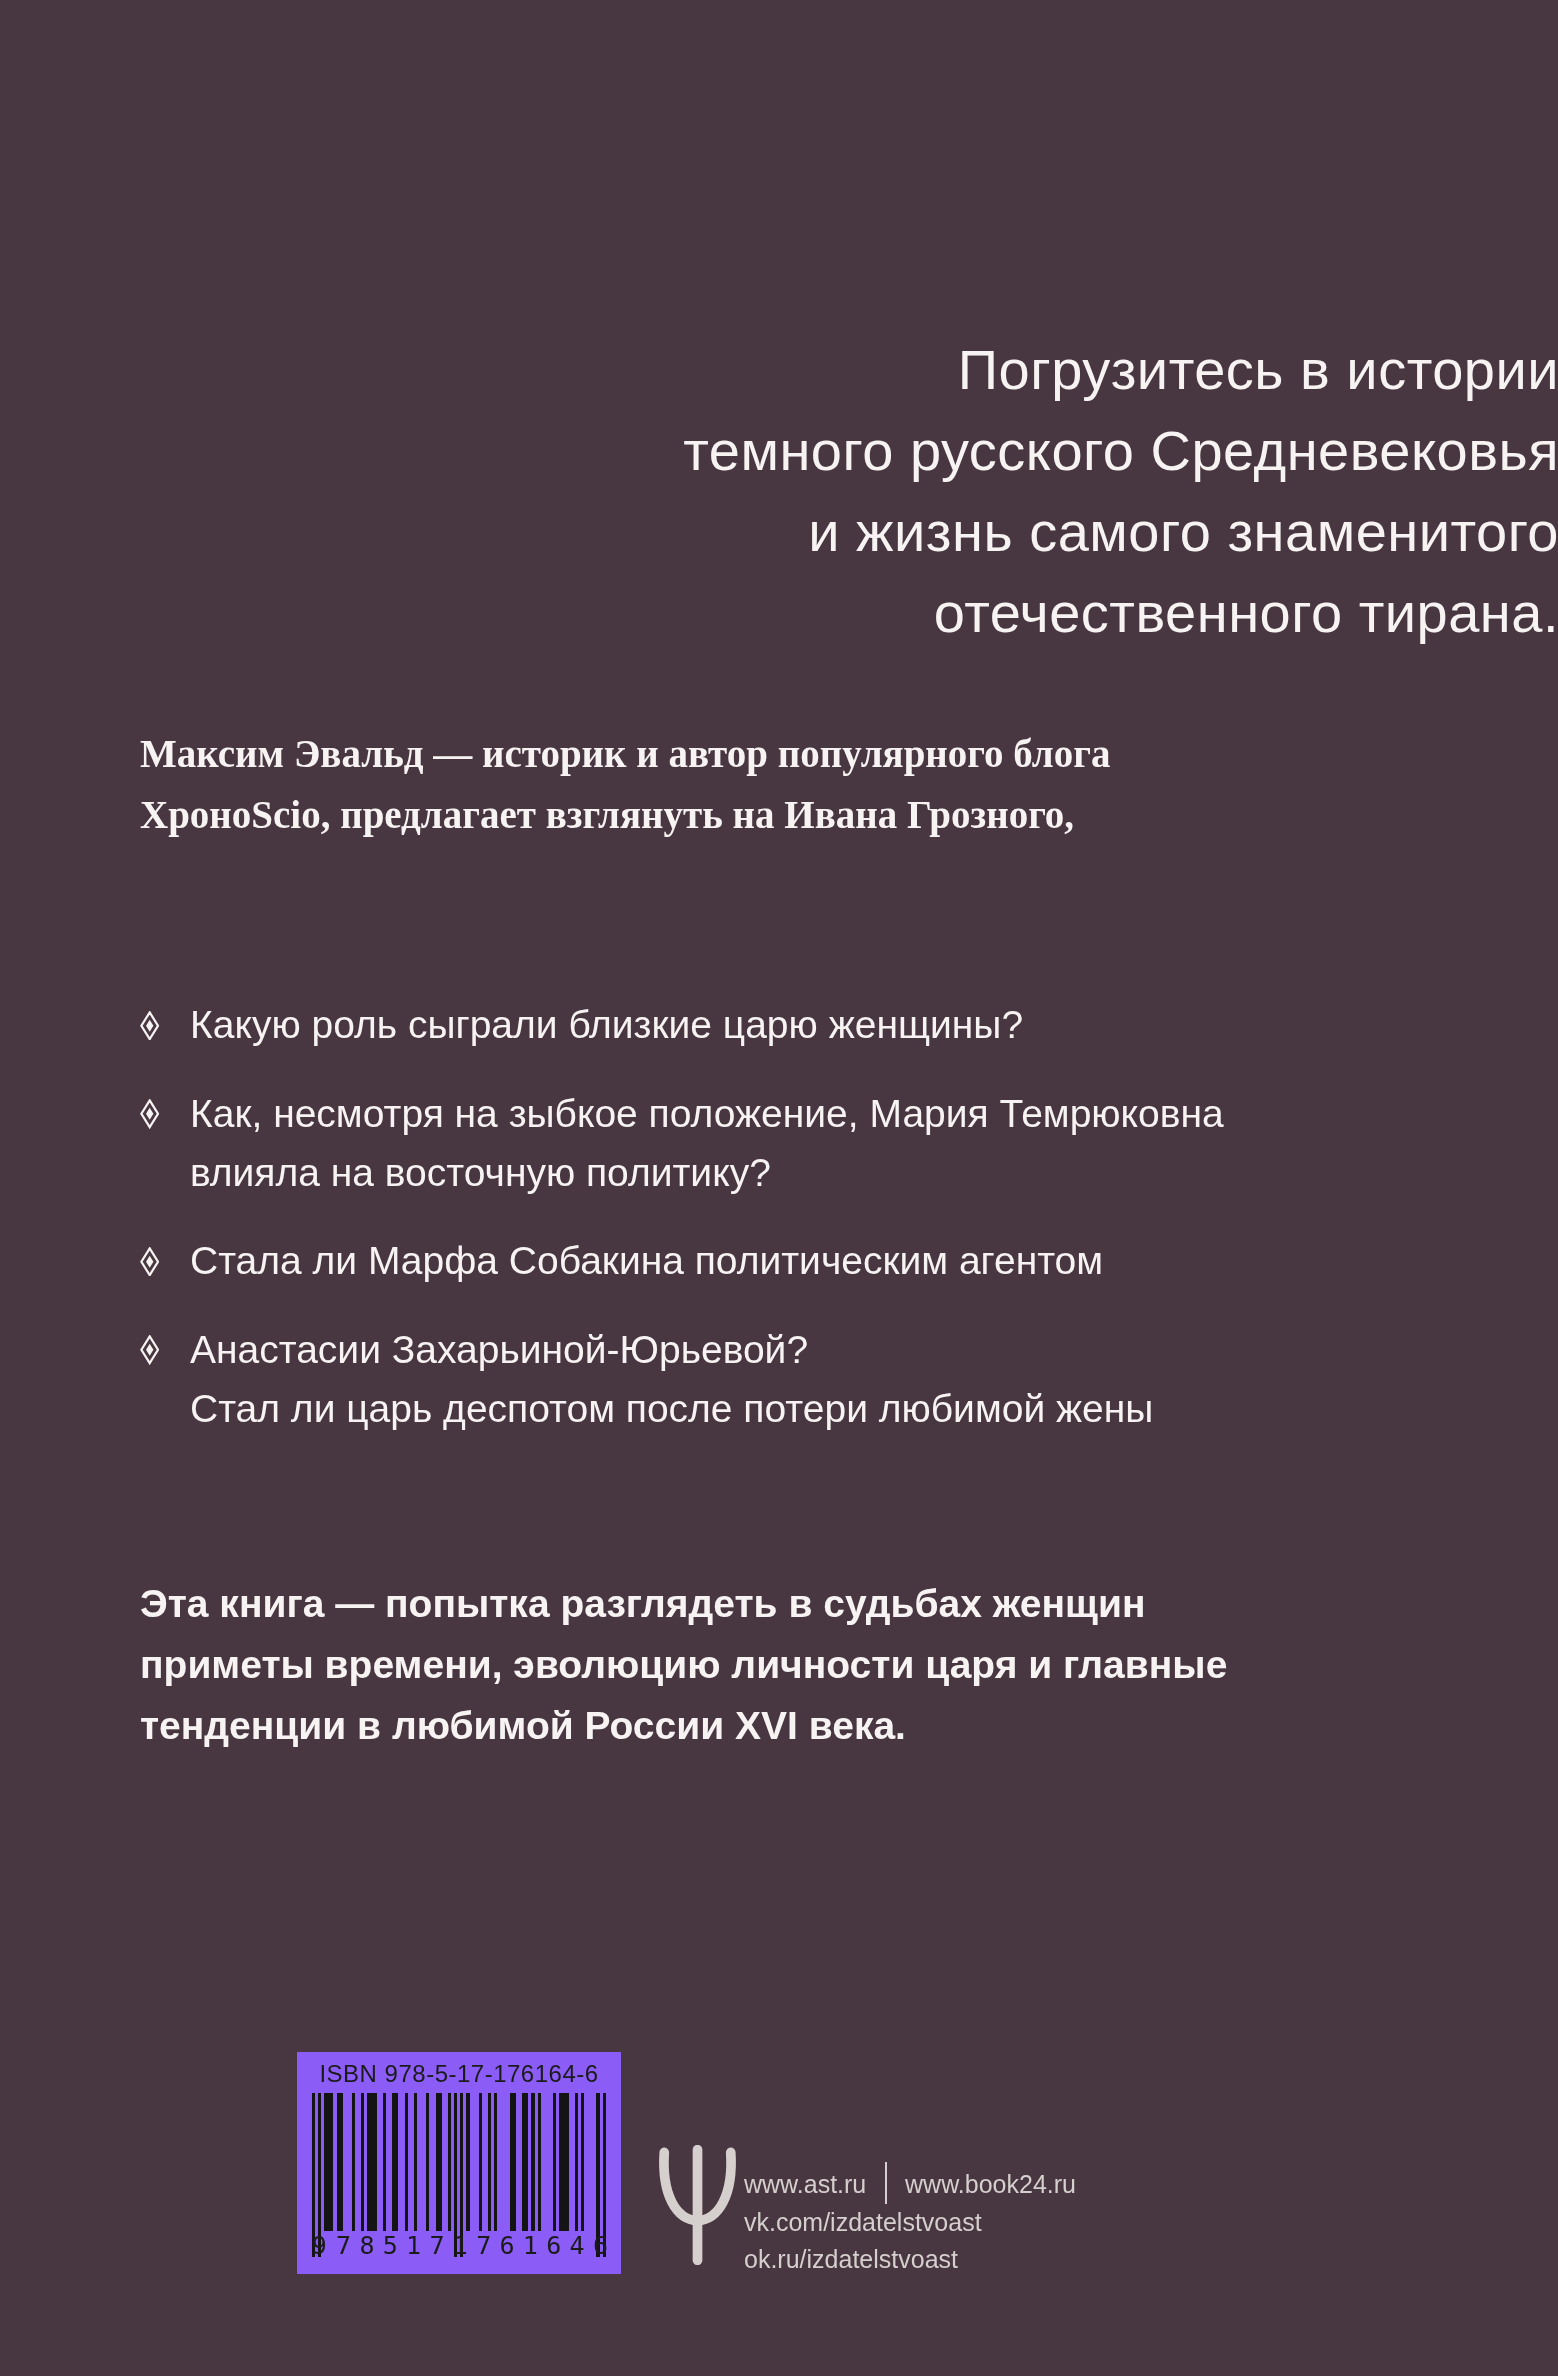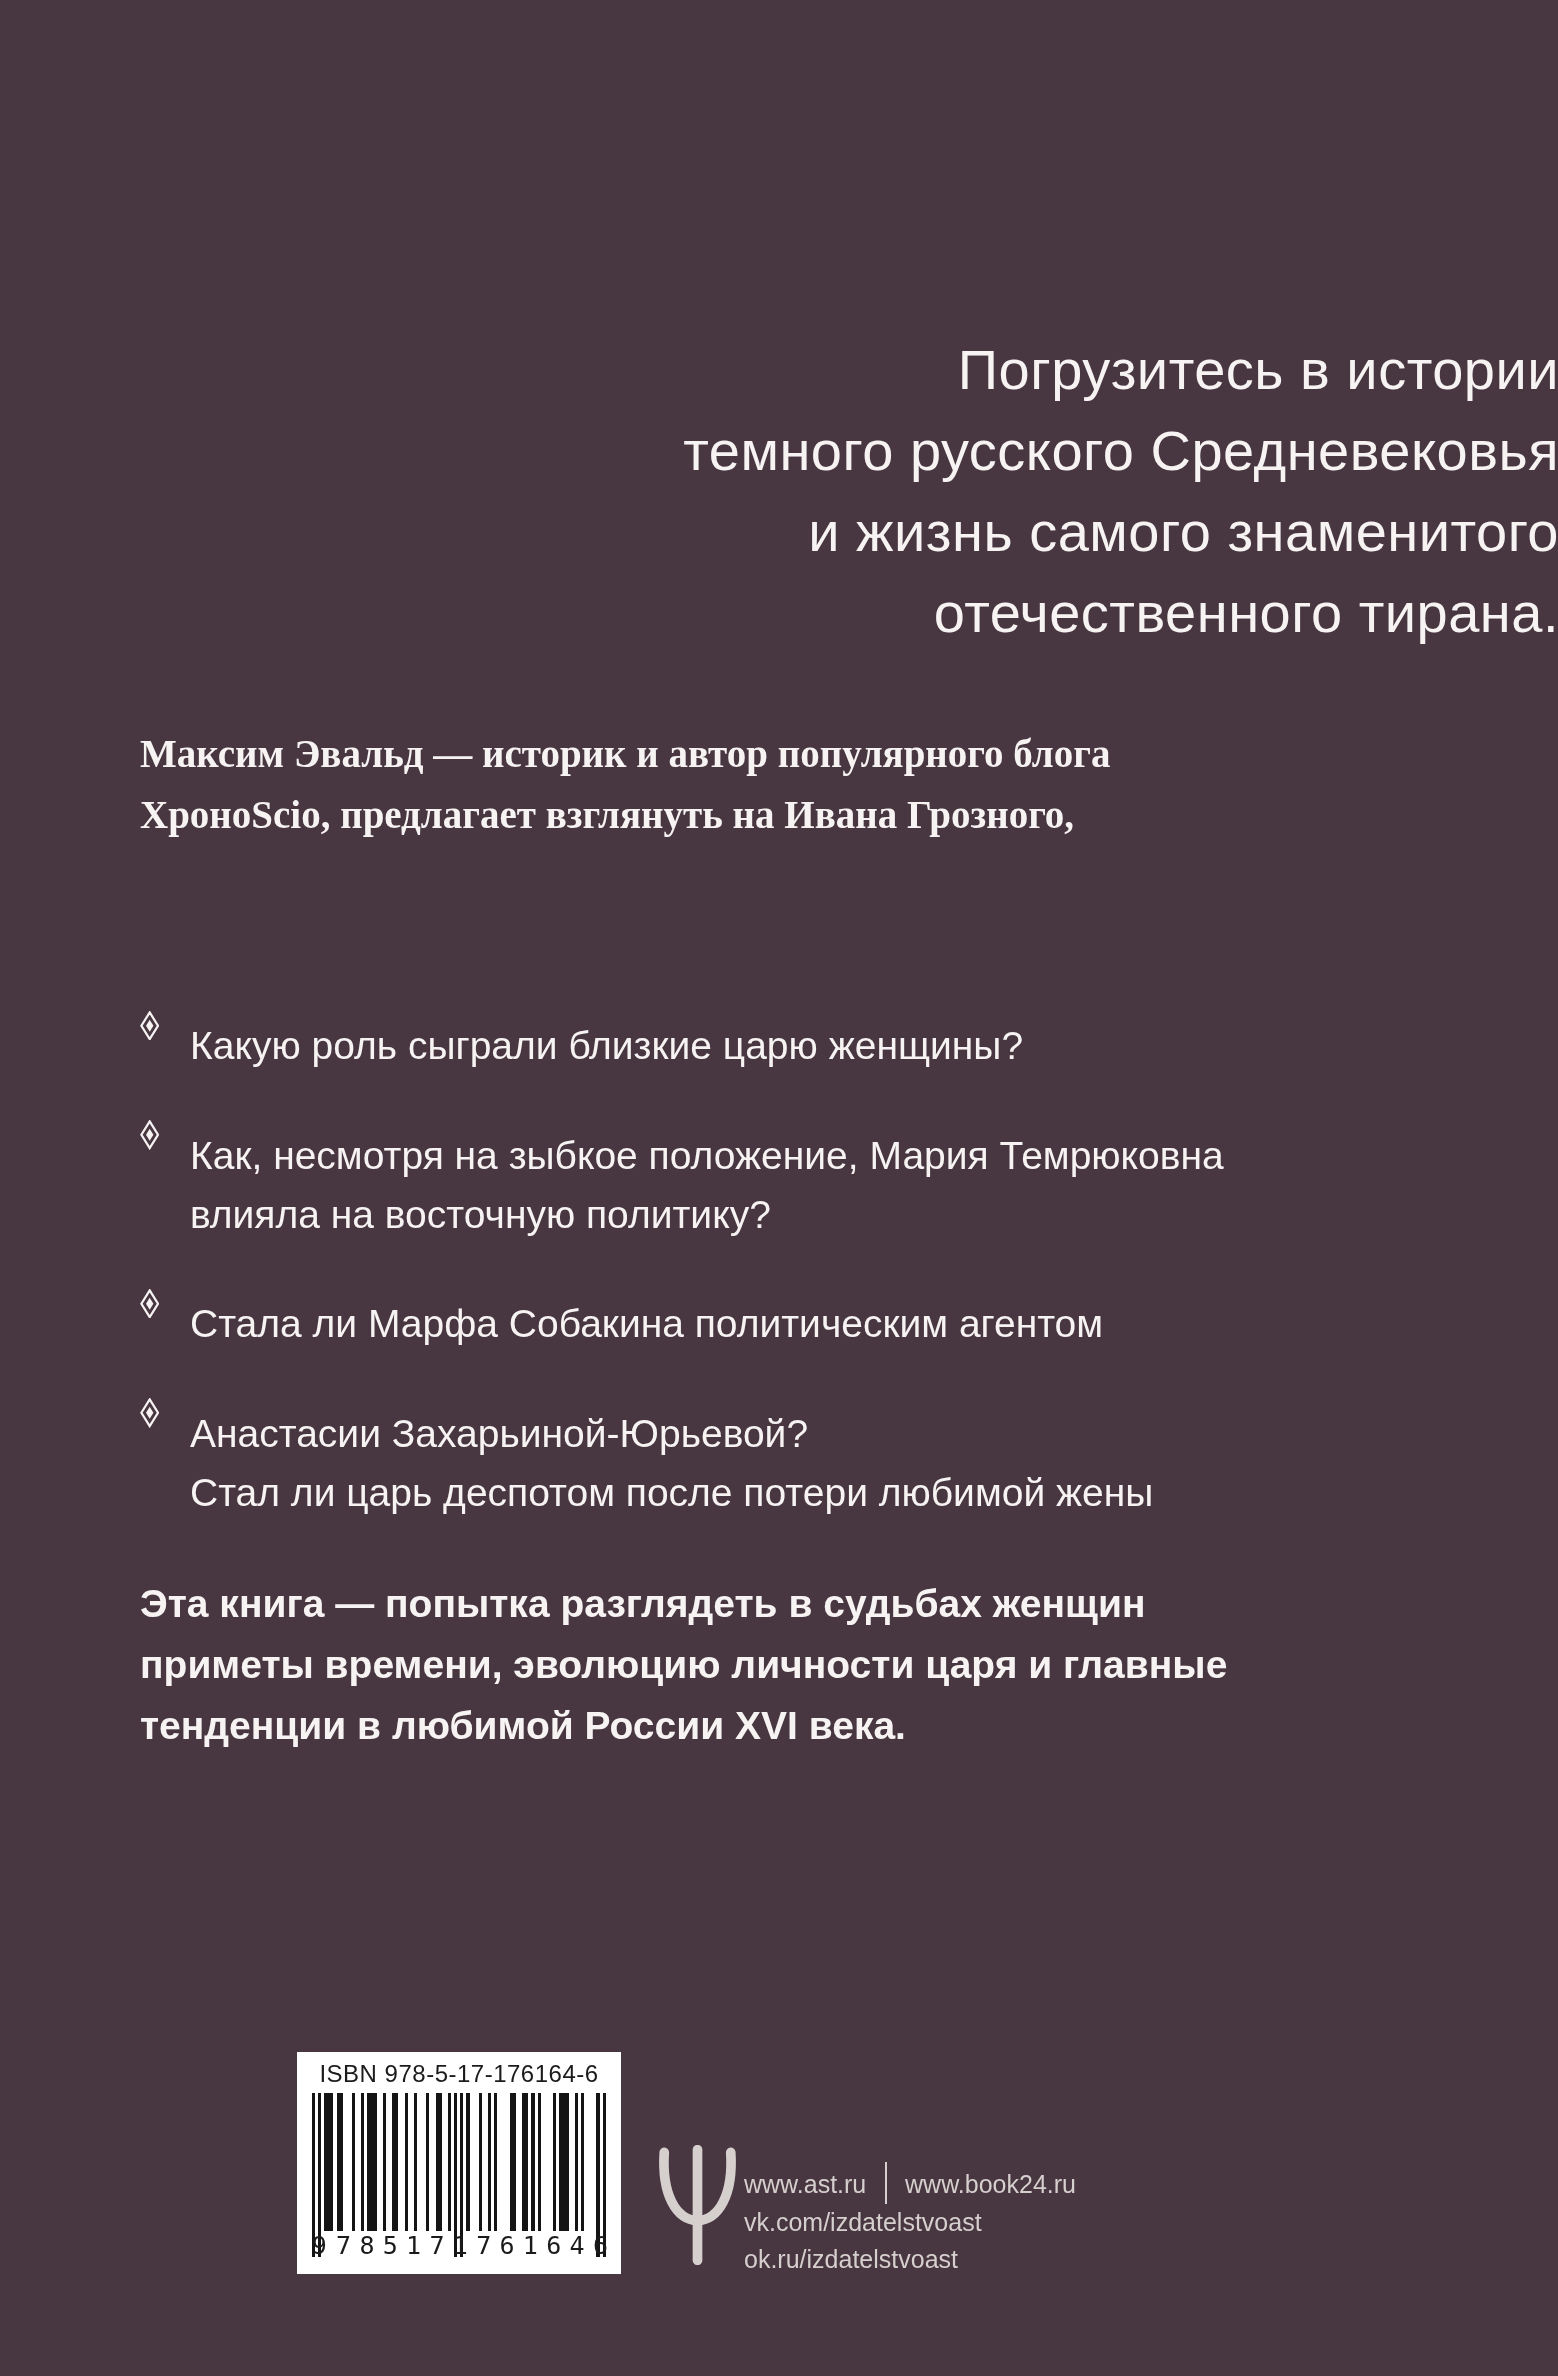--- a/index.html
+++ b/index.html
@@ -22,25 +22,25 @@
   }
   
   .col{position:absolute;left:140px;right:111px;white-space:nowrap;}
   .para{font-size:39px;line-height:61px;font-weight:700;}
   .author{top:723px;font-family:Liberation Serif, serif;}
   .closing{top:1573px;}
   
   .bullets{top:995px;}
   .bullet{display:flex;align-items:flex-start;margin-bottom:29.5px;}
   .bullet-icon{flex:0 0 50px;padding-top:15.7px;}
-  .bullet-text{font-size:39px;line-height:59px;font-weight:400;margin-top:21px;}
+  .bullet-text{font-size:39px;line-height:59px;font-weight:400;}
   
   .barcode-box{
     position:absolute;left:297px;top:2052px;width:324px;height:222px;
-    background:#ffffff;padding:7.4px 0 0 0;
+    background:#8b5cf6;padding:7.4px 0 0 0;
   }
   .isbn{
     height:29.5px;line-height:29.5px;text-align:center;
     color:#1b1b1b;font-size:24px;letter-spacing:0.5px;
   }
   .bars{display:flex;align-items:flex-start;height:138px;margin:3.7px 14.8px 0;}
   .module{flex:1;height:138px;}
   .bar{background:var(--bar);}
   .tall{height:164px;}
   .digits{

